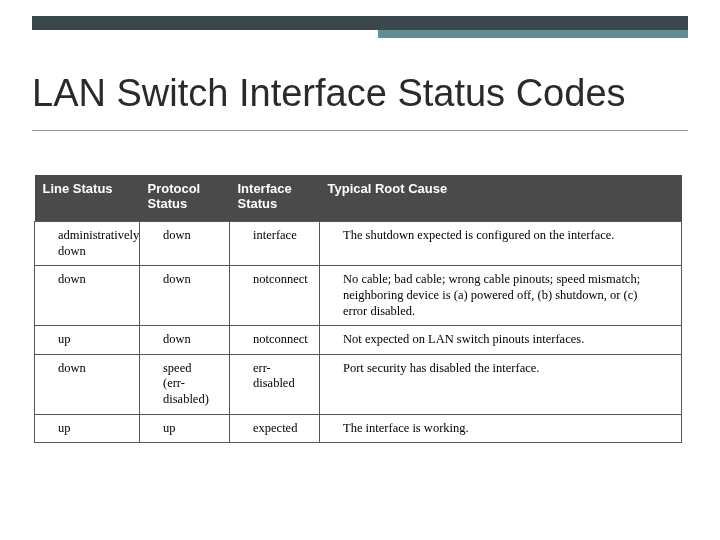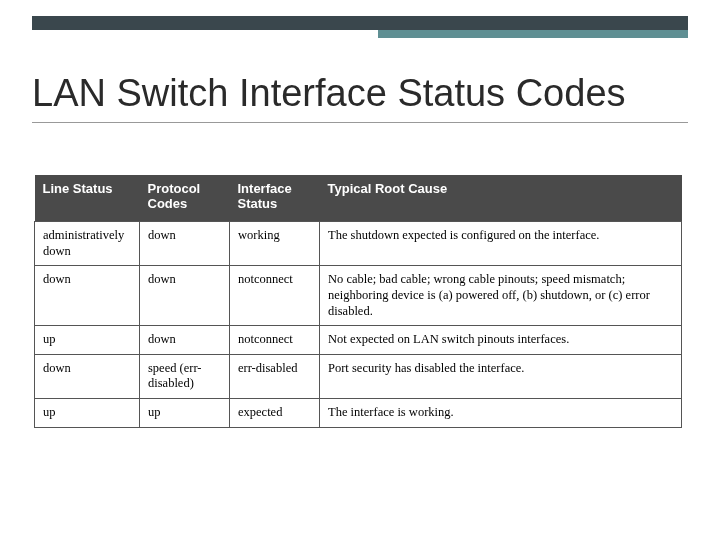--- a/index.html
+++ b/index.html
@@ -42,21 +42,21 @@
   }
   .title {
     position: absolute;
     top: 72px;
     left: 32px;
     right: 32px;
     font-family: "Trebuchet MS", "Segoe UI", Verdana, sans-serif;
     font-size: 38px;
     color: #2a2a2a;
     border-bottom: 1px solid #999;
-    padding-bottom: 7px;
+    padding-bottom: 15px;
   }
   .tablewrap {
     position: absolute;
     top: 175px;
     left: 34px;
     width: 648px;
     border-radius: 18px;
   }
   table.status {
     border-collapse: collapse;
@@ -70,21 +70,21 @@
     font-family: Arial, Helvetica, sans-serif;
     font-weight: bold;
     font-size: 13px;
     padding: 6px 8px 10px 8px;
     vertical-align: top;
   }
   table.status td {
     border: 1px solid #555;
     font-family: Georgia, "Times New Roman", serif;
     font-size: 12.5px;
-    padding: 6px 8px;
+    padding: 6px 23px;
     vertical-align: top;
     line-height: 1.25;
   }
   table.status col.c1 { width: 105px; }
   table.status col.c2 { width: 90px; }
   table.status col.c3 { width: 90px; }
   table.status col.c4 { width: auto; }
 </style>
 </head>
 <body>
@@ -102,30 +102,30 @@
     <table class="status">
       <colgroup>
         <col class="c1">
           <col class="c2">
           <col class="c3">
           <col class="c4">
       </colgroup>
       <thead>
         <tr>
           <th>Line Status</th>
-          <th>Protocol Codes</th>
+          <th>Protocol Status</th>
           <th>Interface Status</th>
           <th>Typical Root Cause</th>
         </tr>
       </thead>
       <tbody>
         <tr>
           <td>administratively down</td>
           <td>down</td>
-          <td>working</td>
+          <td>interface</td>
           <td>The shutdown expected is configured on the interface.</td>
         </tr>
         <tr>
           <td>down</td>
           <td>down</td>
           <td>notconnect</td>
           <td>No cable; bad cable; wrong cable pinouts; speed mismatch; neighboring device is (a) powered off, (b) shutdown, or (c) error disabled.</td>
         </tr>
         <tr>
           <td>up</td>

